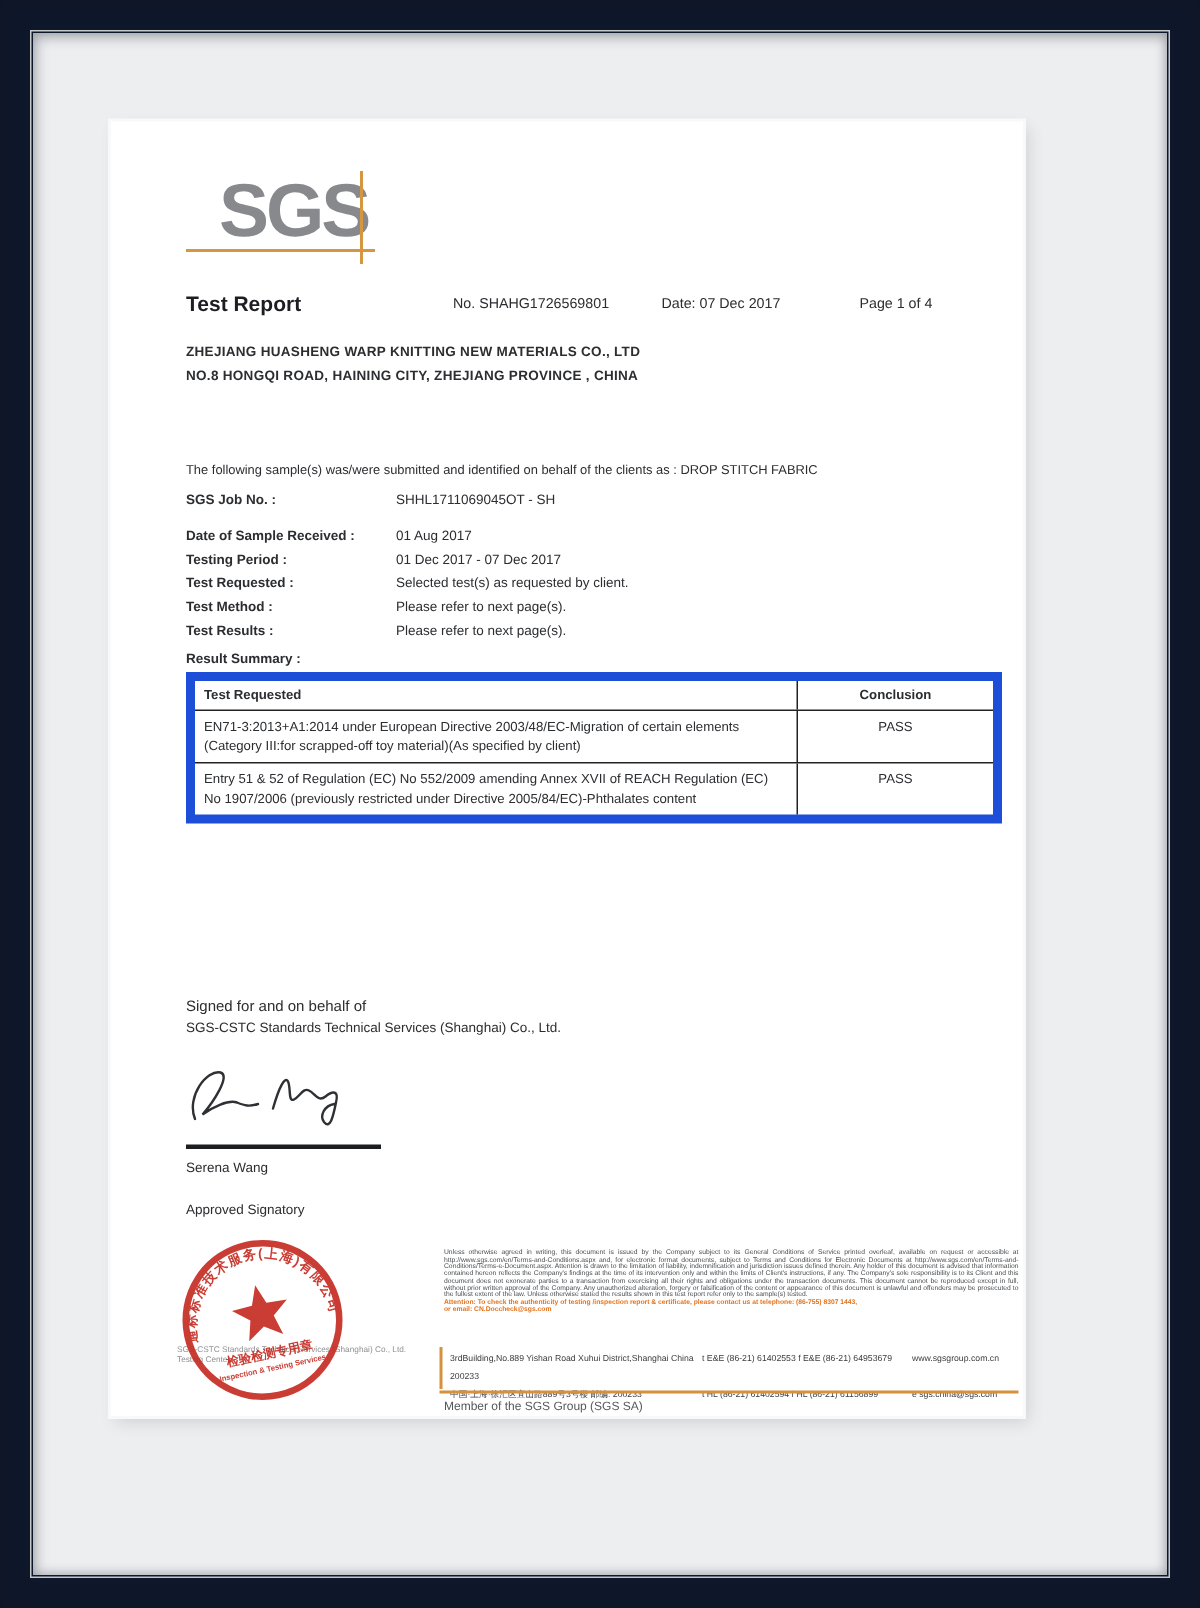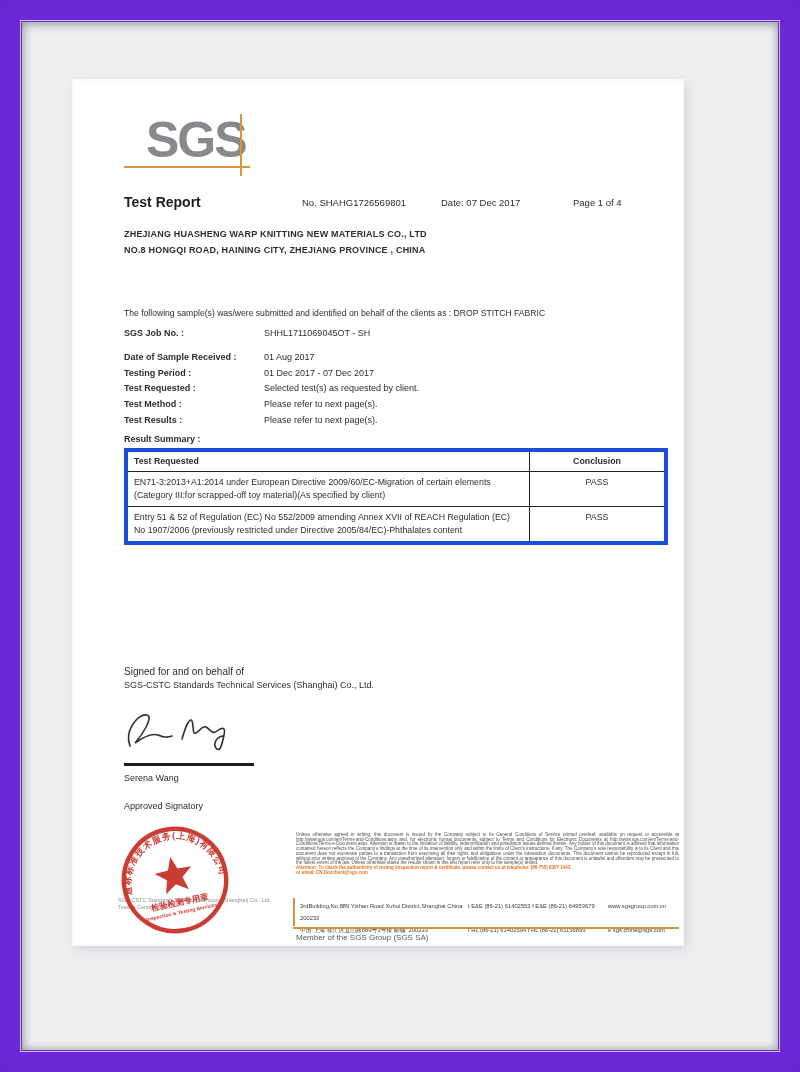--- a/index.html
+++ b/index.html
@@ -1,17 +1,17 @@
 <!DOCTYPE html>
 <html><head>
 <meta charset="utf-8">
 <style>
   * { margin:0; padding:0; box-sizing:border-box; }
   html,body { width:800px; height:1072px; background:#f6f7f8; font-family:"Liberation Sans", sans-serif; }
-  .photo { position:relative; width:800px; height:1072px; background:#6d28d9; overflow:hidden;
+  .photo { position:relative; width:800px; height:1072px; background:#0f172a; overflow:hidden;
            box-shadow: inset 0 0 22px rgba(0,0,0,.07); }
   .frame-line { position:absolute; inset:20px; border:1px solid #c7cacd; pointer-events:none; }
   .mat { position:absolute; inset:22px; background:#edeef0;
          box-shadow: inset 0 4px 8px rgba(80,86,96,.30), inset 4px 0 8px rgba(80,86,96,.18),
                      inset -3px 0 6px rgba(110,116,126,.14), inset 0 -3px 6px rgba(110,116,126,.16); }
   .paper { position:absolute; left:74px; top:81px; width:608px; height:863px; background:#ffffff;
            box-shadow: 0 0 0 2px #f8f9fa, 3px 4px 10px rgba(90,96,106,.22); color:#2b2d30; }
   .abs { position:absolute; }
 
   
@@ -30,21 +30,21 @@
   .client-addr { left:50px; top:164px; font-size:9px; font-weight:bold; letter-spacing:.2px; }
   .sample-line { left:50px; top:227px; font-size:8.6px; }
 
   .frow { left:50px; font-size:9px; width:540px; }
   .flabel { display:inline-block; width:140px; font-weight:bold; }
   .fvalue { display:inline-block; }
   .fr0{top:247px} .fr1{top:271px} .fr2{top:287px} .fr3{top:302px} .fr4{top:318px} .fr5{top:334px}
 
   .result-label { left:50px; top:353px; font-size:9px; font-weight:bold; }
 
-  .rtable { left:50px; top:367px; width:544px; border:4px solid #1d4ed8; font-size:8.8px; }
+  .rtable { left:50px; top:367px; width:544px; border:6px solid #1d4ed8; font-size:8.8px; }
   .rt-row { display:flex; border-top:1.5px solid #222; }
   .rt-row:first-child { border-top:none; }
   .rt-c1 { width:402px; border-right:1.5px solid #222; padding:4px 8px 4px 6px; line-height:13px; }
   .rt-c2 { flex:1; text-align:center; padding:4px 4px; line-height:13px; }
   .rt-head .rt-c1, .rt-head .rt-c2 { font-weight:bold; padding-top:3px; padding-bottom:3px; }
 
   .signed-for { left:50px; top:585px; font-size:10px; }
   .sign-co { left:50px; top:599px; font-size:9px; }
   .sig-svg { left:46px; top:620px; }
   .sig-underline { left:50px; top:682px; width:130px; height:2.5px; background:#1b1d1f; }
@@ -109,21 +109,21 @@
     </div>
 
     <div class="abs result-label">Result Summary :</div>
 
     <div class="abs rtable">
       <div class="rt-row rt-head">
         <div class="rt-c1">Test Requested</div>
         <div class="rt-c2">Conclusion</div>
       </div>
       <div class="rt-row">
-        <div class="rt-c1">EN71-3:2013+A1:2014 under European Directive 2009/60/EC-Migration of certain elements (Category III:for scrapped-off toy material)(As specified by client)</div>
+        <div class="rt-c1">EN71-3:2013+A1:2014 under European Directive 2003/48/EC-Migration of certain elements (Category III:for scrapped-off toy material)(As specified by client)</div>
         <div class="rt-c2">PASS</div>
       </div>
       <div class="rt-row">
         <div class="rt-c1">Entry 51 &amp; 52 of Regulation (EC) No 552/2009 amending Annex XVII of REACH Regulation (EC) No 1907/2006 (previously restricted under Directive 2005/84/EC)-Phthalates content</div>
         <div class="rt-c2">PASS</div>
       </div>
     </div>
 
     <div class="abs signed-for">Signed for and on behalf of</div>
     <div class="abs sign-co">SGS-CSTC Standards Technical Services (Shanghai) Co., Ltd.</div>

